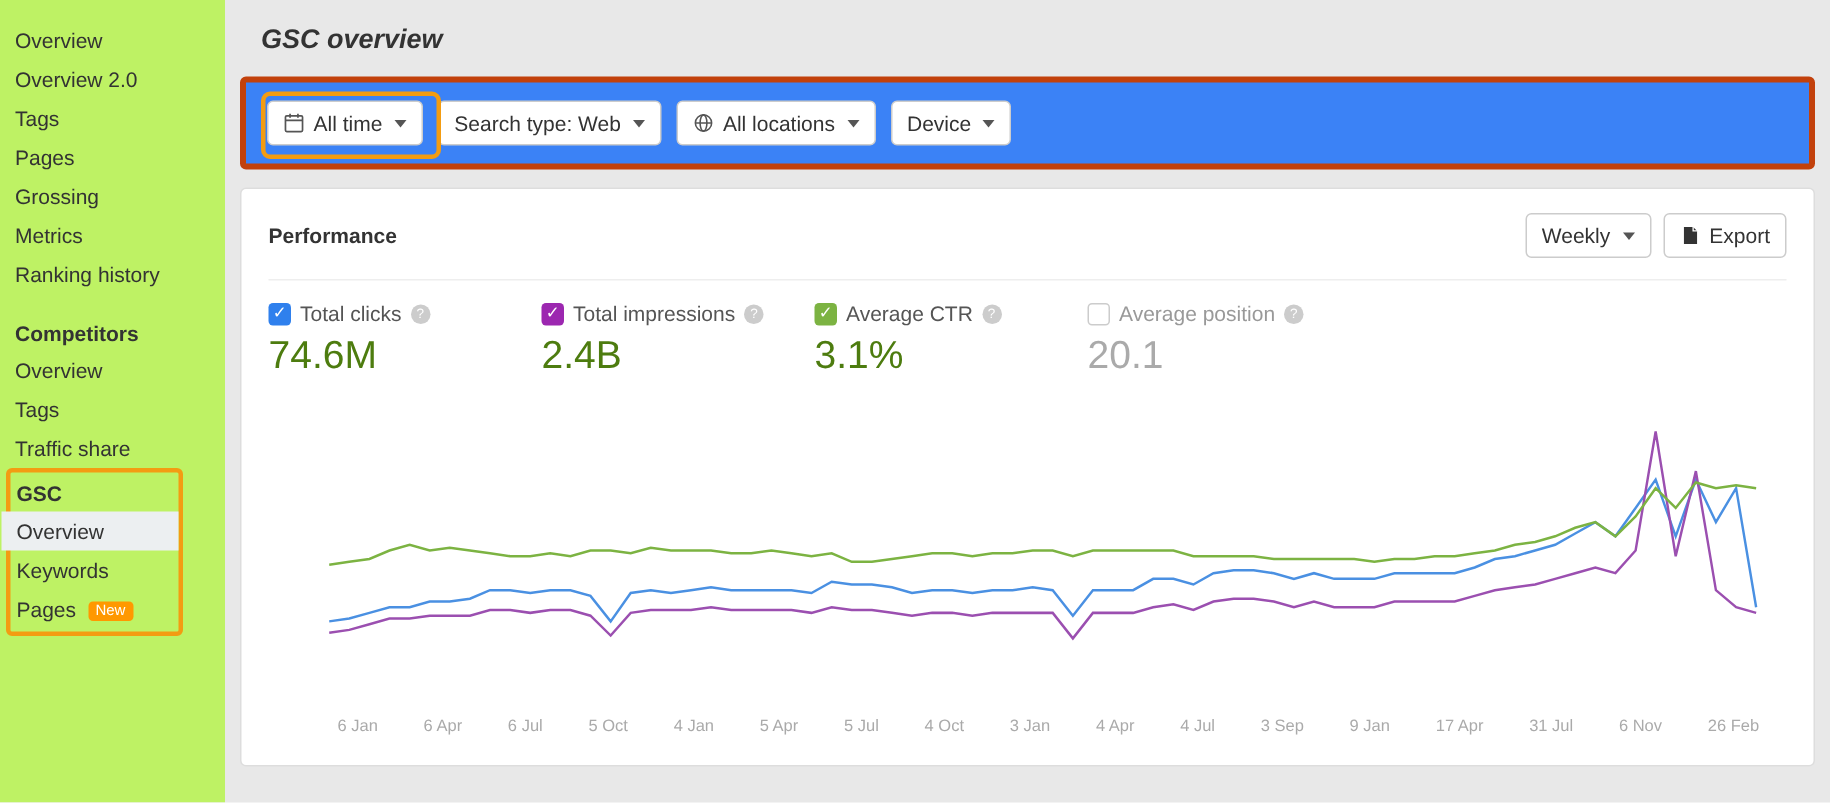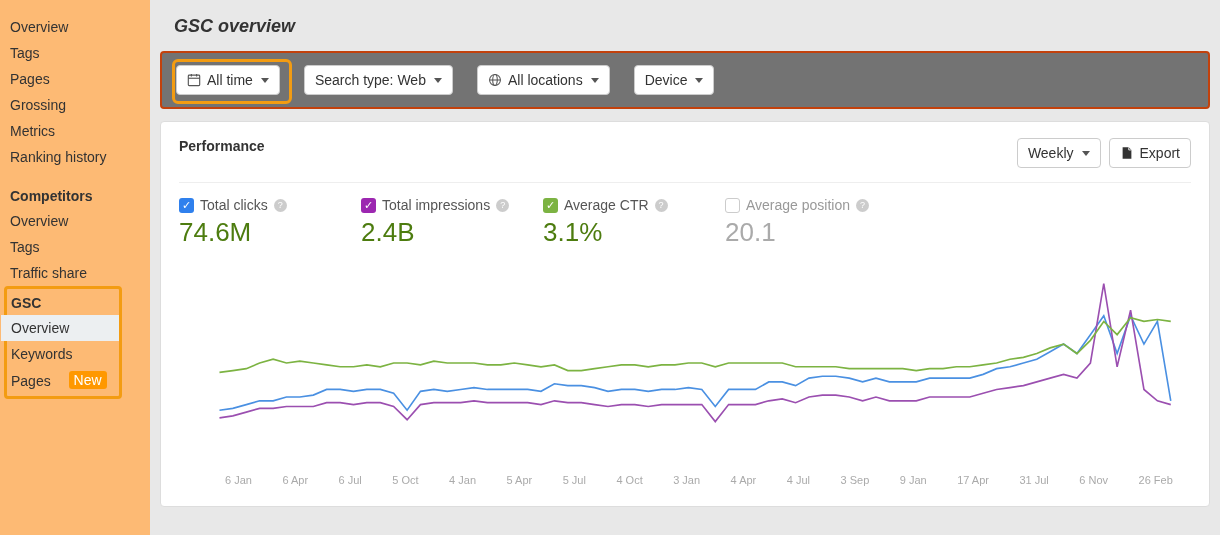--- a/index.html
+++ b/index.html
@@ -8,21 +8,21 @@
     background: #e8e8e8;
     color: #333;
     font-size: 14px;
     width: 1220px;
     height: 535px;
     overflow: hidden;
     display: flex;
   }
   .sidebar {
     width: 150px;
-    background: #fdba74;
+    background: #bef264;
     padding: 14px 0 0 10px;
     flex-shrink: 0;
   }
   .sidebar .item {
     padding: 5px 0;
     color: #333;
     cursor: pointer;
     font-size: 14px;
   }
   .sidebar .section-head {
@@ -41,44 +41,44 @@
     border-radius: 4px;
     margin-left: -6px;
     padding-left: 4px;
     margin-right: 28px;
     padding-top: 2px;
     padding-bottom: 2px;
   }
   .badge-new {
     background: #ff9800;
     color: white;
-    font-size: 14px;
+    font-size: 10px;
     padding: 1px 5px;
     border-radius: 3px;
-    margin-left: 14px;
+    margin-left: 4px;
     vertical-align: 1px;
   }
   .main {
     flex: 1;
     padding: 12px 10px 10px 10px;
   }
   .page-title {
     font-size: 18px;
     font-weight: 700;
     color: #333;
     margin: 4px 0 14px 14px;
     font-style: italic;
   }
   .filters-bar {
-    background: #737373;
-    border: 2px solid #c2410c;
+    background: #3b82f6;
+    border: 4px solid #c2410c;
     border-radius: 4px;
     padding: 12px 14px;
     display: flex;
-    gap: 24px;
+    gap: 10px;
     align-items: center;
     position: relative;
     margin-bottom: 12px;
   }
   .filter-highlight {
     position: absolute;
     border: 3px solid #f39c12;
     border-radius: 6px;
     pointer-events: none;
     left: 10px;
@@ -107,20 +107,21 @@
   }
   .panel {
     background: #fff;
     border: 1px solid #ddd;
     border-radius: 4px;
     padding: 16px 18px 8px 18px;
   }
   .panel-head {
     display: flex;
     justify-content: space-between;
+    align-items: center;
     border-bottom: 1px solid #eee;
     padding-bottom: 14px;
     margin-bottom: 14px;
   }
   .panel-title {
     font-weight: 700;
     font-size: 14px;
   }
   .panel-actions {
     display: flex;
@@ -195,20 +196,21 @@
     color: #aaa;
     font-size: 11px;
   }
   .icon-svg { width: 14px; height: 14px; }
 </style>
 </head>
 <body>
 
 <div class="sidebar">
   <div class="item">Overview</div>
+  <div class="item">Overview 2.0</div>
   <div class="item">Tags</div>
   <div class="item">Pages</div>
   <div class="item">Grossing</div>
   <div class="item">Metrics</div>
   <div class="item">Ranking history</div>
 
   <div class="section-head">Competitors</div>
   <div class="item">Overview</div>
   <div class="item">Tags</div>
   <div class="item">Traffic share</div>

